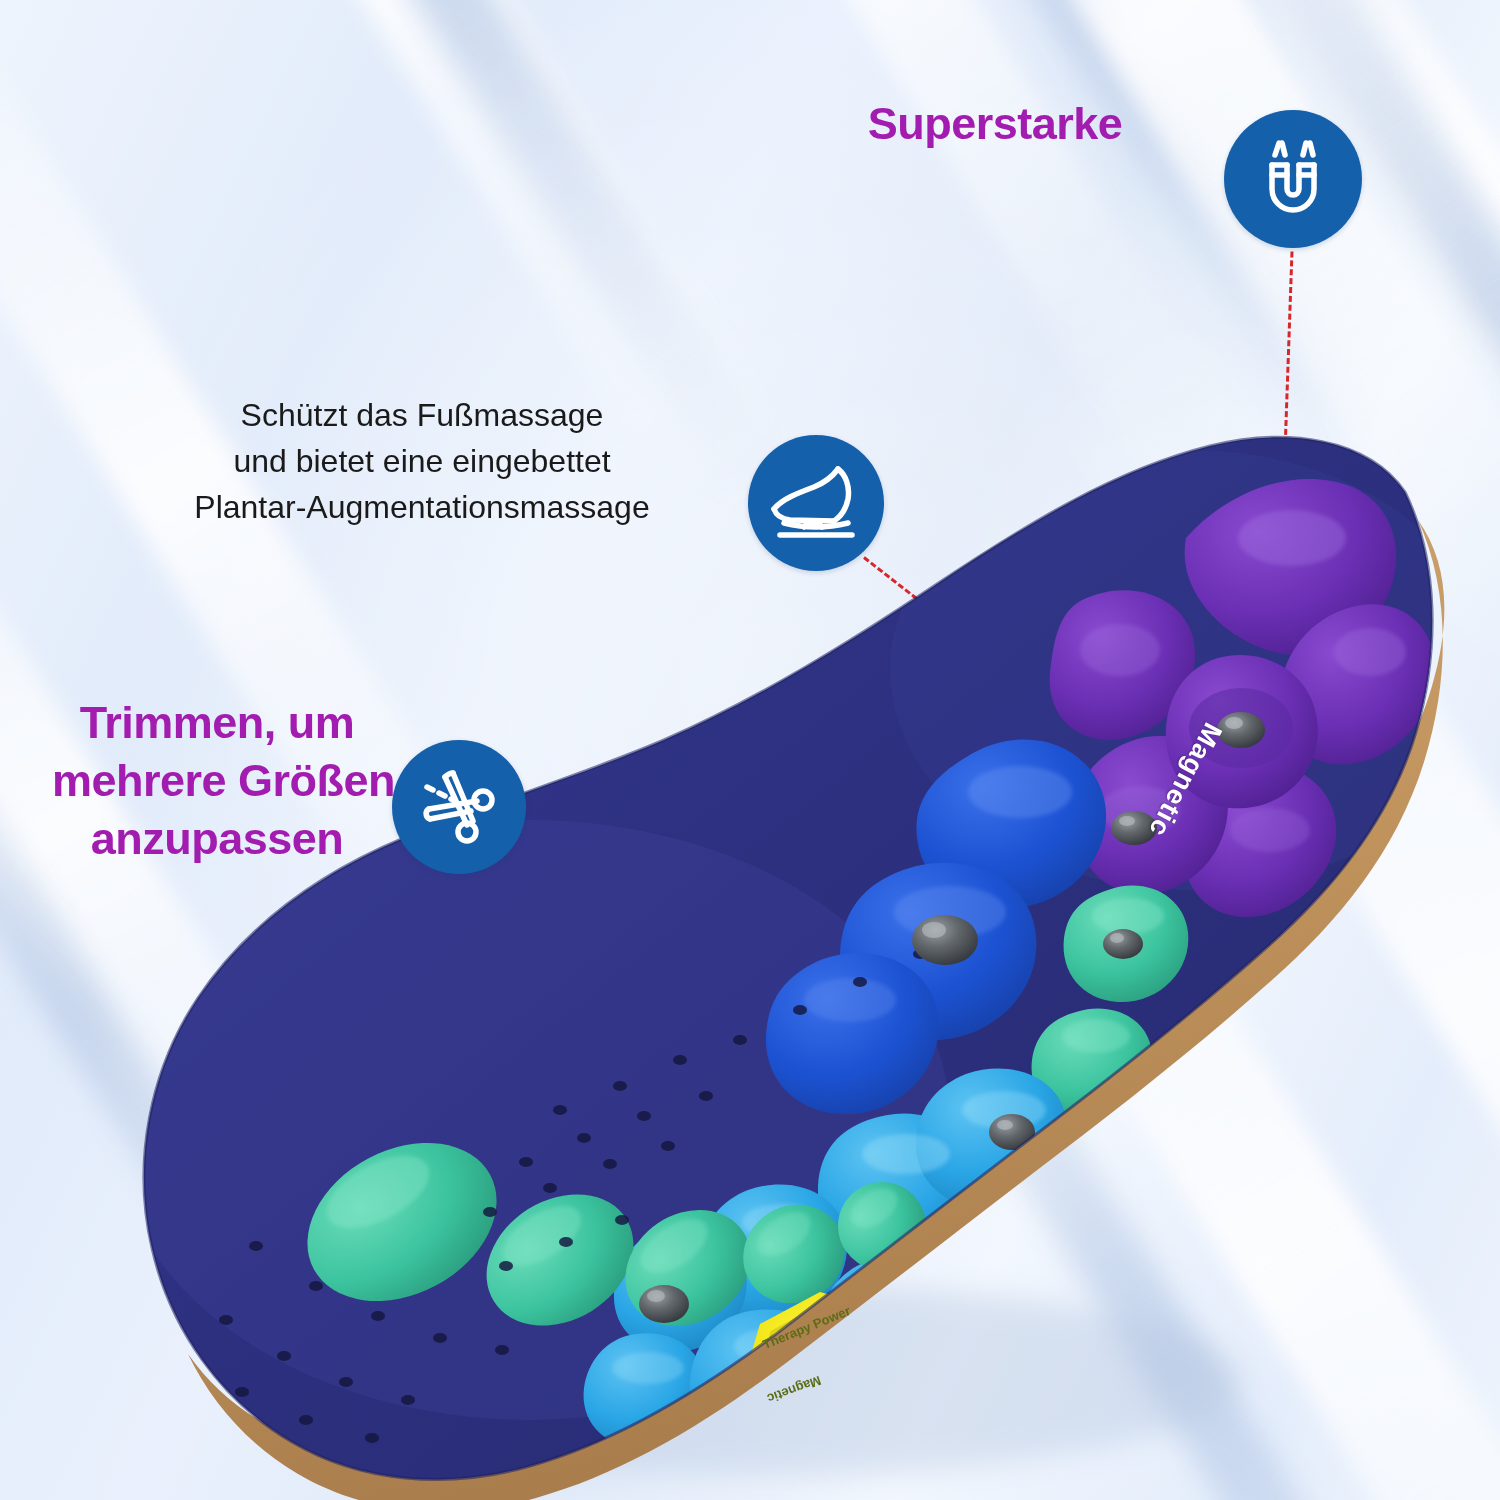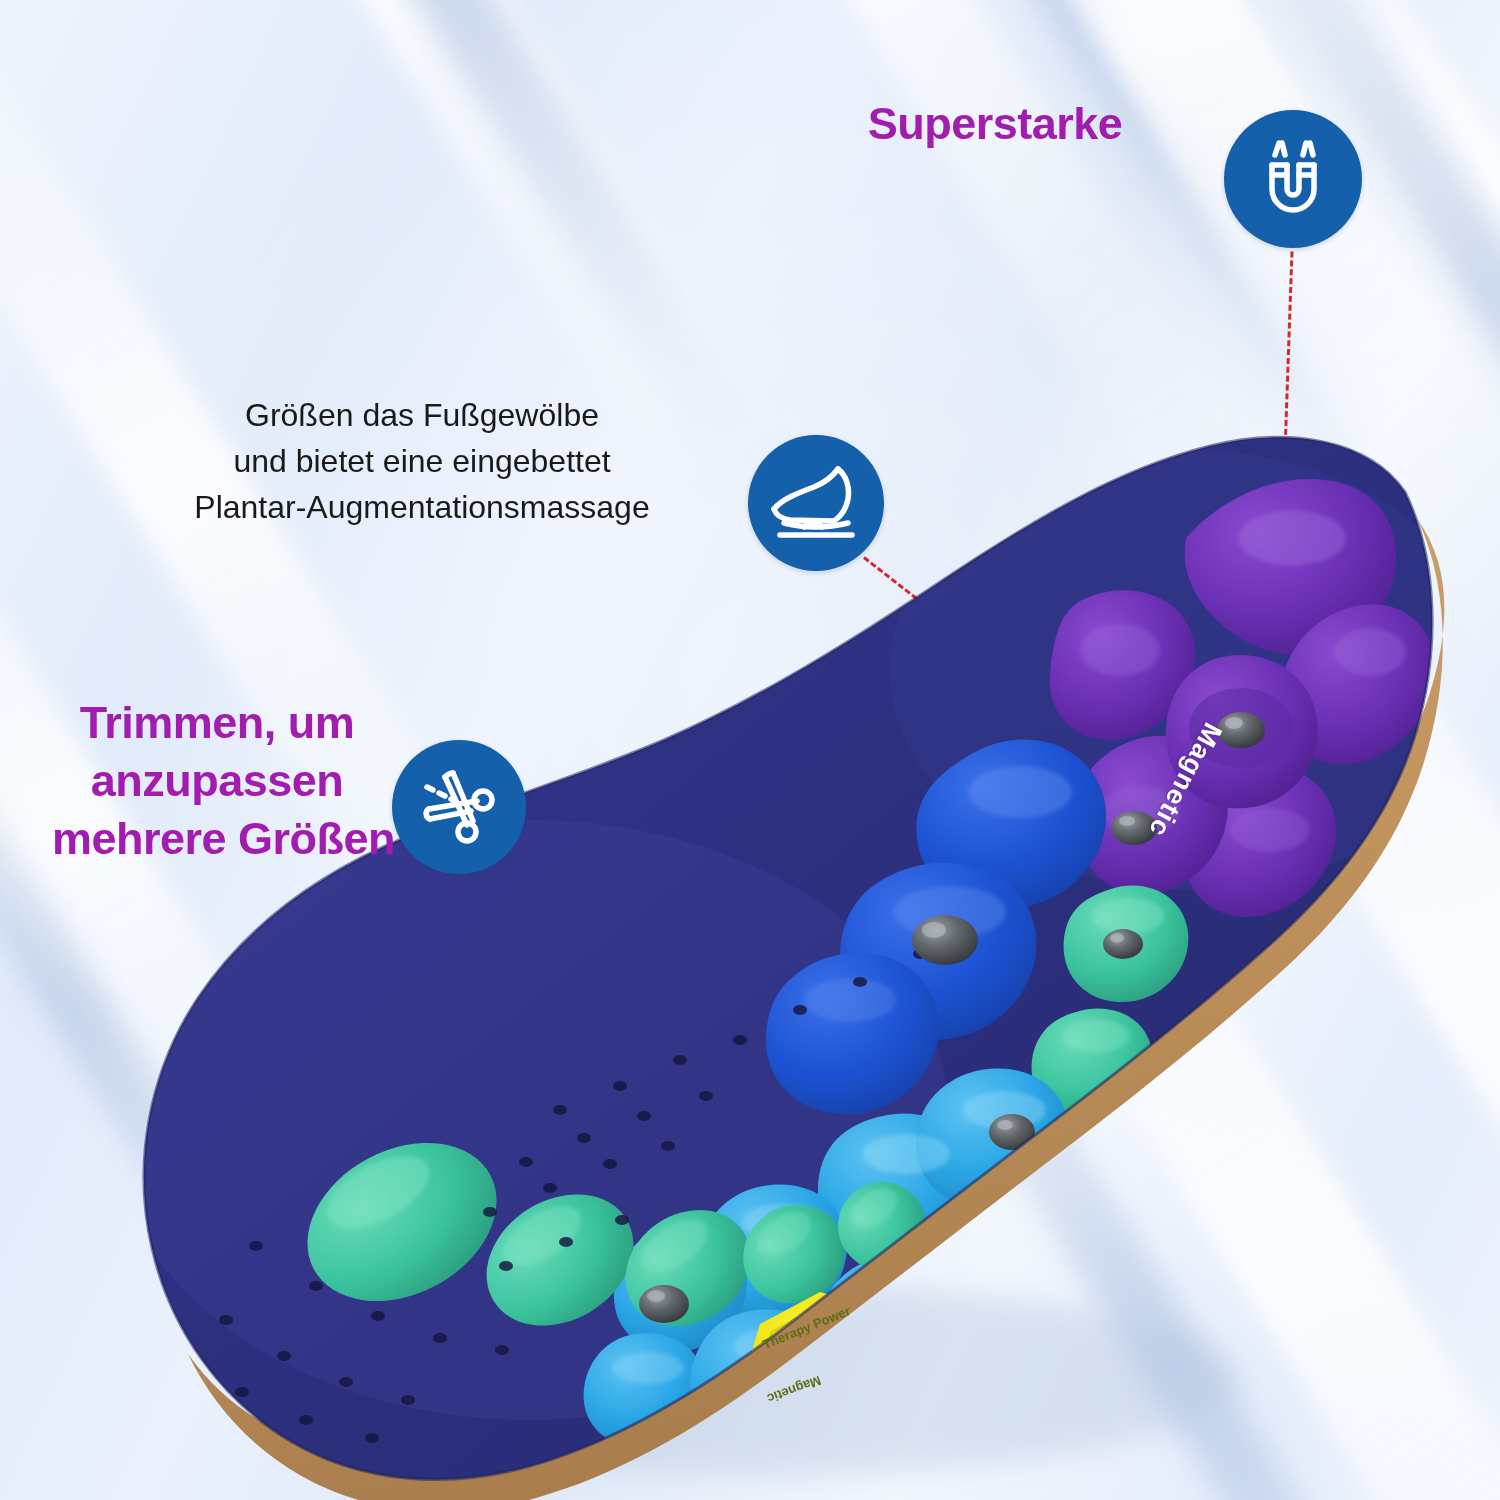--- a/index.html
+++ b/index.html
@@ -399,21 +399,21 @@
         <path d="M30 24 L34 12"></path>
           <path d="M40 24 L37 12"></path>
         <path d="M58 24 L61 12"></path>
           <path d="M68 24 L65 12"></path>
       </g>
     </svg>
   </div>
 
   <div class="feature" id="f2">
     <div class="feat-sub">
-      <div>Größen das Fußgewölbe</div>
+      <div>Schützt das Fußmassage</div>
       <div>und bietet eine eingebettet</div>
       <div>Plantar-Augmentationsmassage</div>
     </div>
   </div>
 
   <div class="badge" id="b2">
     <svg width="104" height="104" viewBox="0 0 104 104">
       <g fill="none" stroke="#ffffff" stroke-width="5.5" stroke-linecap="round" stroke-linejoin="round">
         <path d="M10 58 C18 48 34 42 50 36 C60 32 68 26 74 18"></path>
         <path d="M74 18 C82 24 86 36 84 48 C82 58 76 66 70 70"></path>
@@ -421,22 +421,22 @@
         <path d="M16 84 h72"></path>
         <path d="M20 72 C28 74 38 76 52 76 C66 76 76 74 84 72"></path>
         <path d="M40 76 C44 70 54 70 58 76"></path>
       </g>
     </svg>
   </div>
 
   <div class="feature" id="f3">
     <div class="feat-title">
       <div>Trimmen, um</div>
+      <div>mehrere Größen</div>
       <div>anzupassen</div>
-      <div>mehrere Größen</div>
     </div>
   </div>
 
   <div class="badge" id="b3">
     <svg width="96" height="96" viewBox="0 0 96 96">
       <g fill="none" stroke="#ffffff" stroke-width="5.5" stroke-linecap="round" stroke-linejoin="round">
         <path d="M42 14 L62 62"></path>
         <path d="M34 18 L56 66"></path>
         <path d="M34 18 C38 14 40 14 42 14"></path>
         <path d="M18 50 L66 42"></path>

